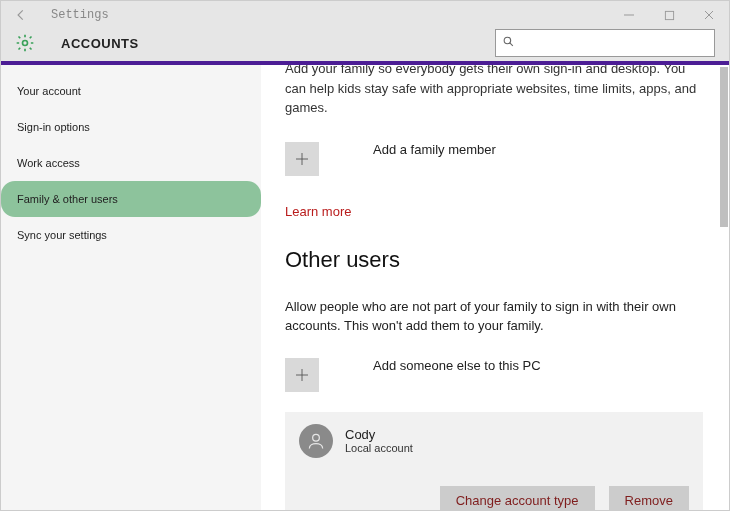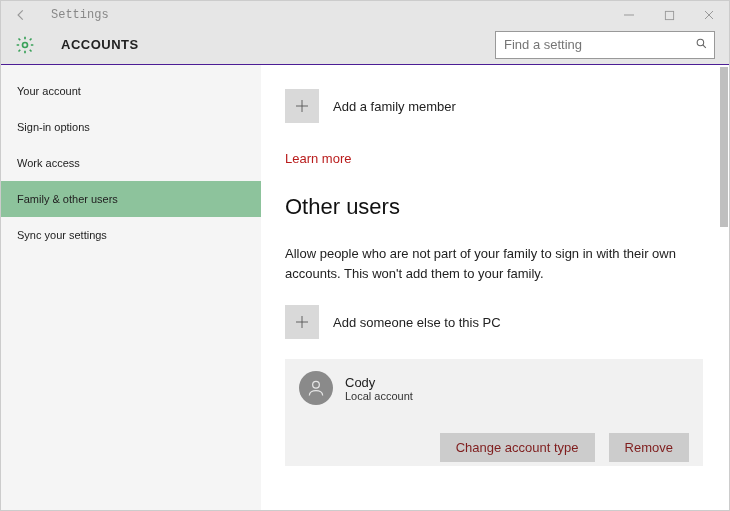--- a/index.html
+++ b/index.html
@@ -46,21 +46,21 @@
     color: #888;
   }
   .wc svg { stroke: #999; }
   
   .header {
     height: 36px;
     background: #e6e6e6;
     display: flex;
     align-items: center;
     padding: 0 14px 4px 14px;
-    border-bottom: 1px solid #4c1d95;
+    border-bottom: 4px solid #4c1d95;
   }
   .gear-icon {
     color: #2b8a3e; 
     width: 20px; height: 20px;
     display: flex; align-items: center;
   }
   .accounts-title {
     font-weight: 600;
     letter-spacing: 0.5px;
     margin-left: 26px;
@@ -101,38 +101,40 @@
     padding-top: 8px;
   }
   .side-item {
     padding: 12px 16px;
     font-size: 11px;
     color: #222;
     cursor: default;
   }
   .side-item.active {
     background: #8dc39c;
+    border-radius: 14px;
   }
   .main {
     flex: 1;
     background: #fff;
     padding: 0 26px 20px 24px;
     overflow: hidden;
     position: relative;
   }
   .truncated-top {
     color: #333;
     font-size: 13px;
     line-height: 1.5;
     margin-top: -6px; 
   }
   .add-row {
     display: flex;
-    align-items: center;
+    align-items: flex-start;
     margin: 24px 0 0 0;
+    gap: 40px;
   }
   .plus-btn {
     width: 34px; height: 34px;
     background: #d9d9d9;
     display: flex; align-items: center; justify-content: center;
     color: #333;
     font-size: 20px;
   }
   .add-label {
     margin-left: 14px;
@@ -235,40 +237,40 @@
 <div class="header">
   <span class="gear-icon">
     <svg width="20" height="20" viewBox="0 0 24 24" fill="none" stroke="#3aa15a" stroke-width="2">
       <circle cx="12" cy="12" r="3"></circle>
       <path d="M12 2v3M12 19v3M4.2 4.2l2.1 2.1M17.7 17.7l2.1 2.1M2 12h3M19 12h3M4.2 19.8l2.1-2.1M17.7 6.3l2.1-2.1"></path>
     </svg>
   </span>
   <div class="accounts-title">ACCOUNTS</div>
   <div class="spacer"></div>
   <div class="search-wrap">
-    <input class="search-input" placeholder="Find a setting" style="">
     <span class="search-icon">
       <svg width="13" height="13" viewBox="0 0 24 24" fill="none" stroke="#666" stroke-width="2">
         <circle cx="10" cy="10" r="6"></circle>
           <line x1="20" y1="20" x2="14.5" y2="14.5"></line>
       </svg>
     </span>
   </div>
 </div>
 
 <div class="body">
   <div class="sidebar">
     <div class="side-item">Your account</div>
     <div class="side-item">Sign-in options</div>
     <div class="side-item">Work access</div>
     <div class="side-item active">Family &amp; other users</div>
     <div class="side-item">Sync your settings</div>
   </div>
 
   <div class="main">
+    <div class="truncated-top">Add your family so everybody gets their own sign-in and desktop. You can help kids stay safe with appropriate websites, time limits, apps, and games.</div>
 
     <div class="add-row">
       <div class="plus-btn">
         <svg width="18" height="18" viewBox="0 0 24 24" stroke="#555" stroke-width="1.2">
             <line x1="12" y1="4" x2="12" y2="20"></line>
             <line x1="4" y1="12" x2="20" y2="12"></line>
           </svg>
       </div>
       <div class="add-label">Add a family member</div>
     </div>

